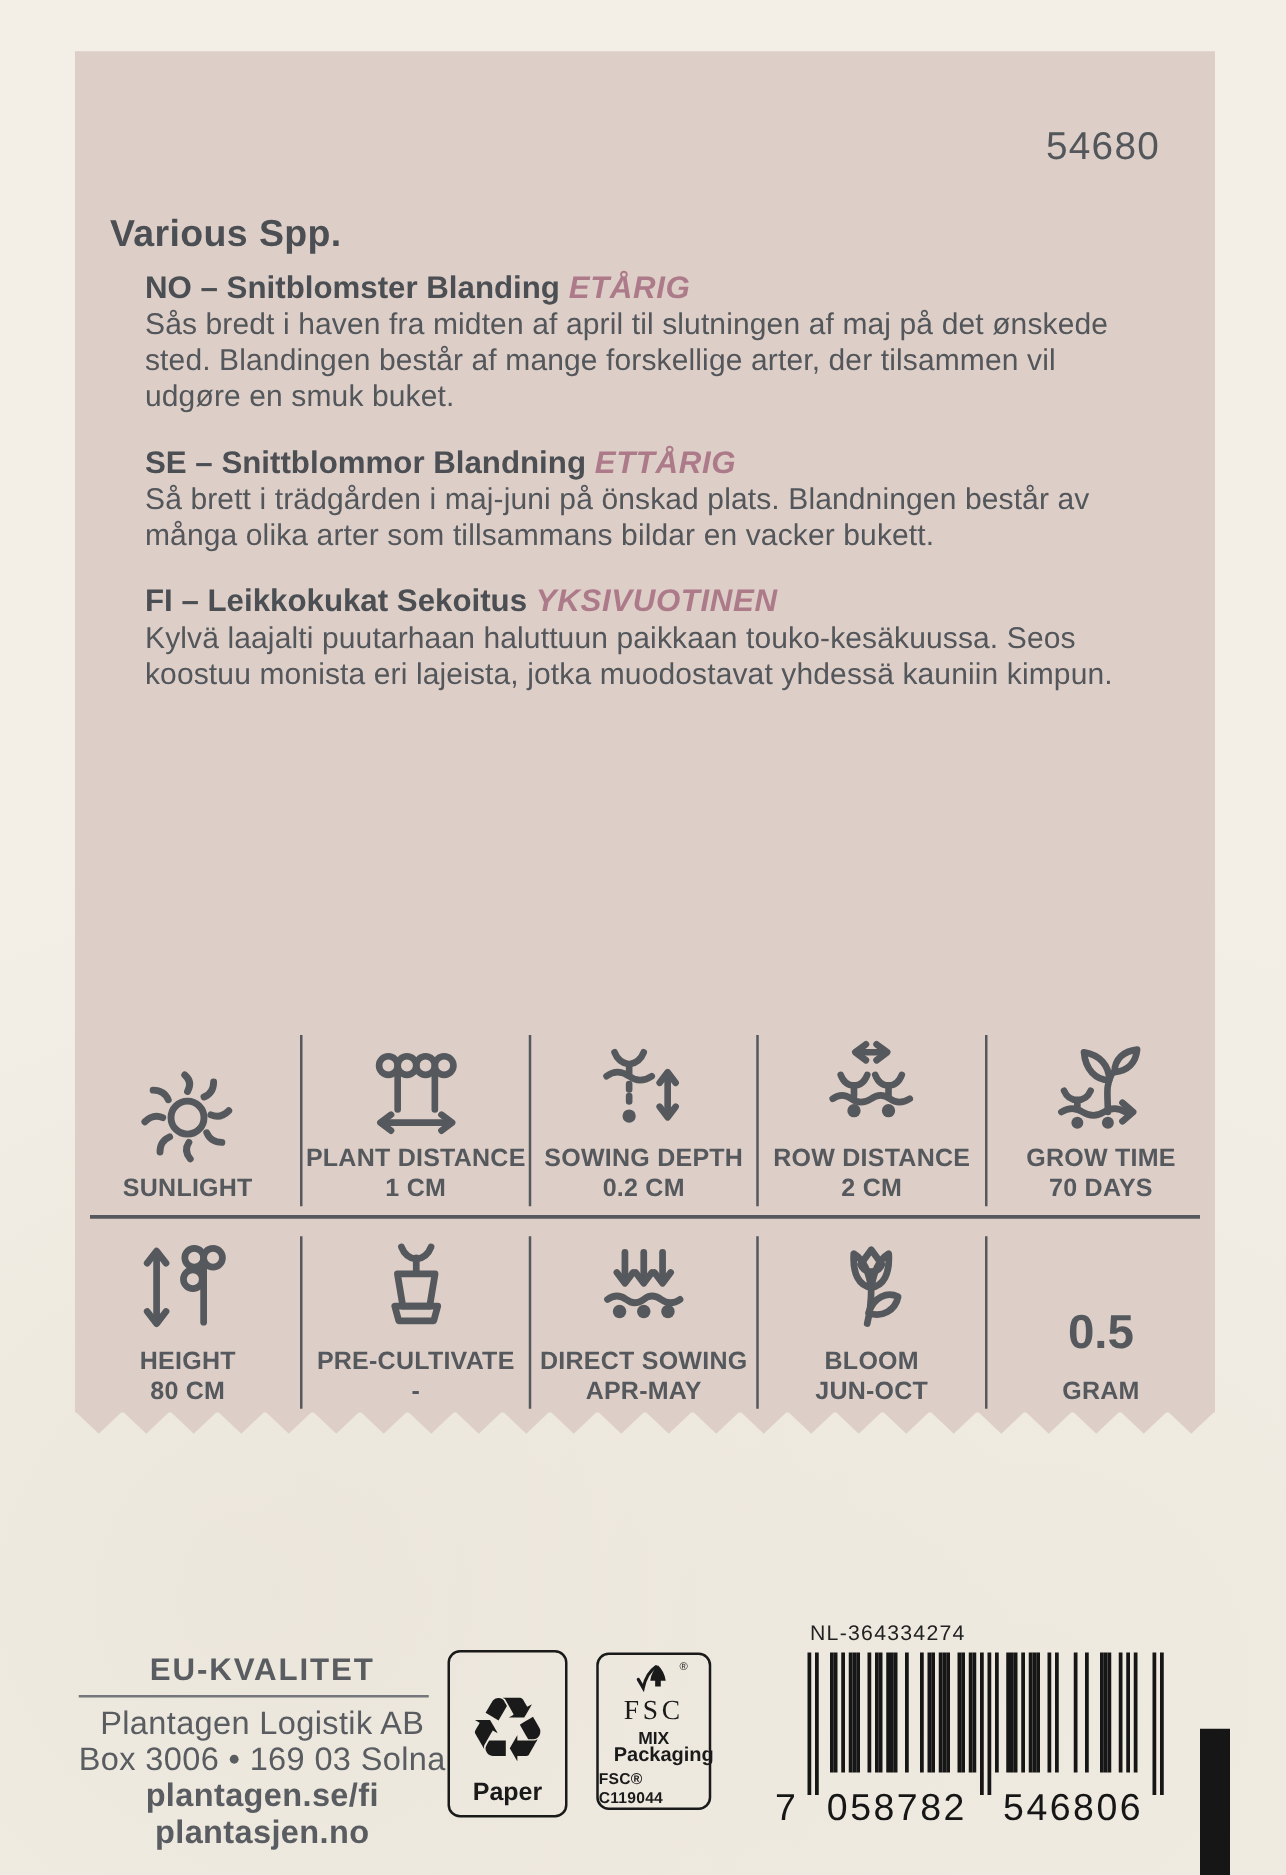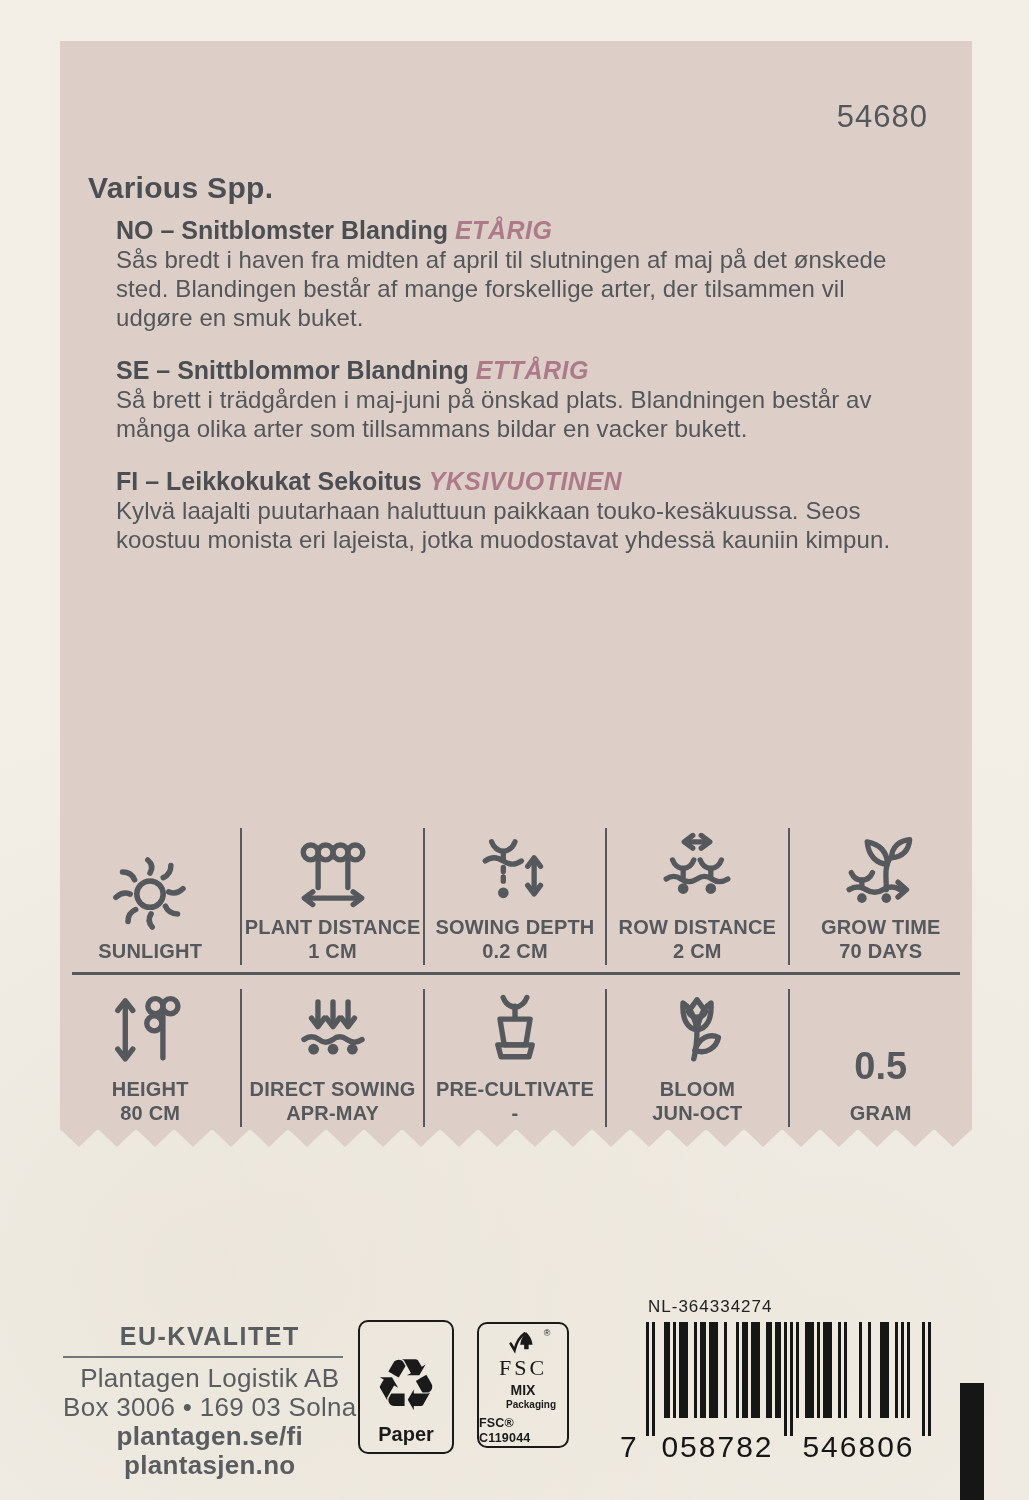--- a/index.html
+++ b/index.html
@@ -42,21 +42,21 @@
   .recycle-box{position:absolute;left:358px;top:1320px;width:96px;height:134px;border:2.5px solid var(--black);
                border-radius:10px;display:flex;flex-direction:column;align-items:center;justify-content:flex-end;
                padding-bottom:6px;background:transparent;}
   .recycle-glyph{font-size:72px;line-height:72px;color:var(--black);margin-bottom:2px;}
   .recycle-label{font-size:20px;font-weight:700;color:var(--black);}
   .fsc-box{position:absolute;left:477px;top:1322px;width:92px;height:126px;border:2px solid var(--black);
            border-radius:10px;display:flex;flex-direction:column;align-items:center;padding-top:6px;}
   .fsc-reg{position:relative;left:24px;top:-2px;font-size:9px;color:var(--black);height:0;}
   .fsc-word{font-family:"Liberation Serif", serif;font-size:22px;letter-spacing:3px;color:var(--black);line-height:22px;}
   .fsc-mix{font-size:14px;font-weight:700;color:var(--black);line-height:18px;margin-top:2px;}
-  .fsc-pack{font-size:10px;font-weight:700;color:var(--black);line-height:12px;margin-left:16px;}
+  .fsc-pack{font-size:16px;font-weight:700;color:var(--black);line-height:12px;margin-left:16px;}
   .fsc-lic{font-size:12.5px;font-weight:700;color:var(--black);line-height:15px;margin-top:5px;letter-spacing:.2px;}
   
   .barcode{position:absolute;left:646px;top:1297px;width:300px;}
   .bc-top{font-size:17px;color:#222;letter-spacing:1px;margin-left:2px;}
   .bc-bars{display:flex;align-items:flex-start;margin-top:5px;}
   .bc-mod{width:3px;height:96px;}
   .bc-mod.bar{background:#161616;}
   .bc-mod.guard{height:114px;}
   .bc-digits{position:relative;height:34px;font-size:30px;color:#161616;}
   .bc-lead{position:absolute;left:-26px;top:-6px;}
@@ -190,47 +190,47 @@
           <path d="M52 22 V64"></path>
           <circle cx="45" cy="16" r="7"></circle>
             <circle cx="59" cy="16" r="7"></circle>
             <circle cx="44" cy="32" r="7"></circle>
         </svg>
         <div class="cell-label">HEIGHT</div>
         <div class="cell-value">80 CM</div>
       </div>
       <div class="cell">
         <svg class="ic" viewBox="0 0 80 80">
+          <path d="M40 26 V16"></path>
+            <path d="M40 17 q-8 -1 -11 -9"></path>
+            <path d="M40 17 q8 -1 11 -9"></path>
+          <path d="M26 28 H54 L50 52 H30 Z"></path>
+            <path d="M24 52 H56 L53 63 H27 Z"></path>
+        </svg>
+        <div class="cell-label">PRE-CULTIVATE</div>
+        <div class="cell-value">-</div>
+      </div>
+      <div class="cell">
+        <svg class="ic" viewBox="0 0 80 80">
           <path d="M26 12 V33"></path>
             <path d="M20 27 L26 35 L32 27"></path>
           <path d="M40 12 V33"></path>
             <path d="M34 27 L40 35 L46 27"></path>
           <path d="M54 12 V33"></path>
             <path d="M48 27 L54 35 L60 27"></path>
           <path d="M13 47 q7 -5 14 0 q6 5 13 0 q6 -5 13 0 q7 5 14 0"></path>
           <circle class="fill" cx="22" cy="56" r="5"></circle>
             <circle class="fill" cx="40" cy="56" r="5"></circle>
             <circle class="fill" cx="58" cy="56" r="5"></circle>
         </svg>
         <div class="cell-label">DIRECT SOWING</div>
         <div class="cell-value">APR-MAY</div>
       </div>
       <div class="cell">
         <svg class="ic" viewBox="0 0 80 80">
-          <path d="M40 26 V16"></path>
-            <path d="M40 17 q-8 -1 -11 -9"></path>
-            <path d="M40 17 q8 -1 11 -9"></path>
-          <path d="M26 28 H54 L50 52 H30 Z"></path>
-            <path d="M24 52 H56 L53 63 H27 Z"></path>
-        </svg>
-        <div class="cell-label">PRE-CULTIVATE</div>
-        <div class="cell-value">-</div>
-      </div>
-      <div class="cell">
-        <svg class="ic" viewBox="0 0 80 80">
           <path d="M27 13 C26 28 31 37 40 38 C38 27 35 18 27 13 Z"></path>
           <path d="M53 13 C54 28 49 37 40 38 C42 27 45 18 53 13 Z"></path>
           <path d="M40 10 L32 21 C35 28 45 28 48 21 Z"></path>
           <path d="M40 38 C40 49 39 57 37 65"></path>
           <path d="M38 57 C42 45 52 41 60 45 C58 55 48 61 38 57 Z"></path>
         </svg>
         <div class="cell-label">BLOOM</div>
         <div class="cell-value">JUN-OCT</div>
       </div>
       <div class="cell">

